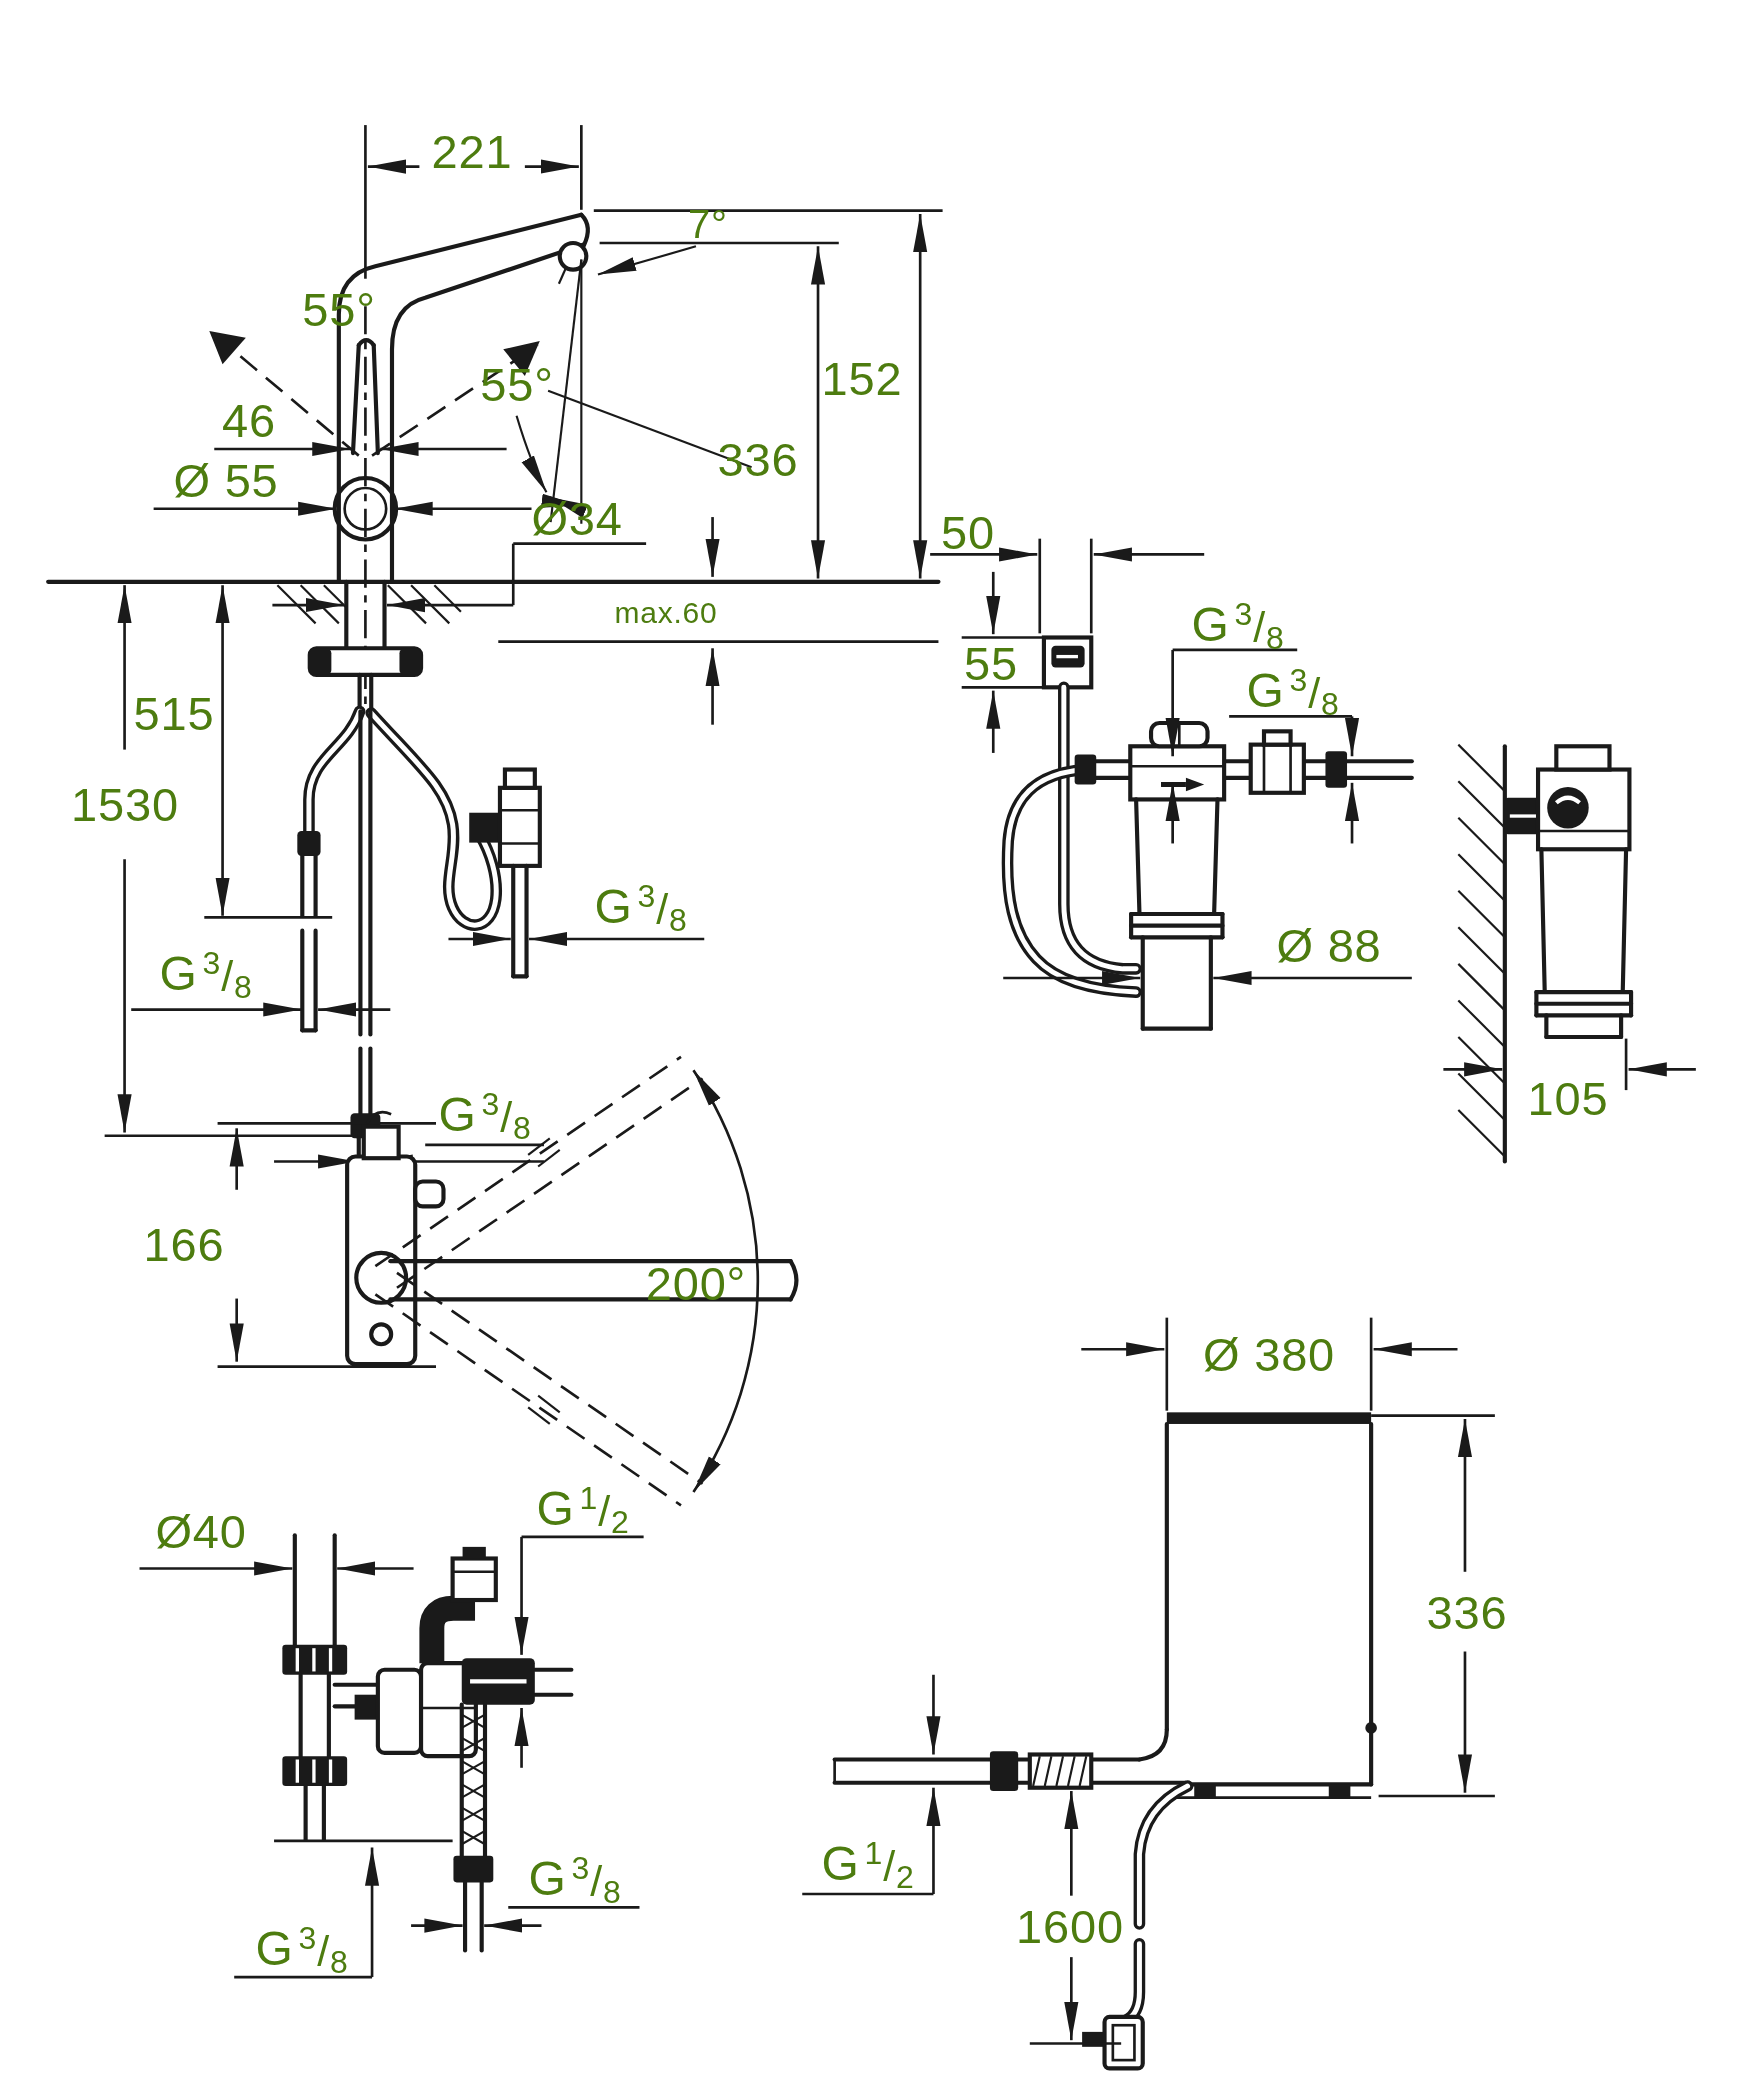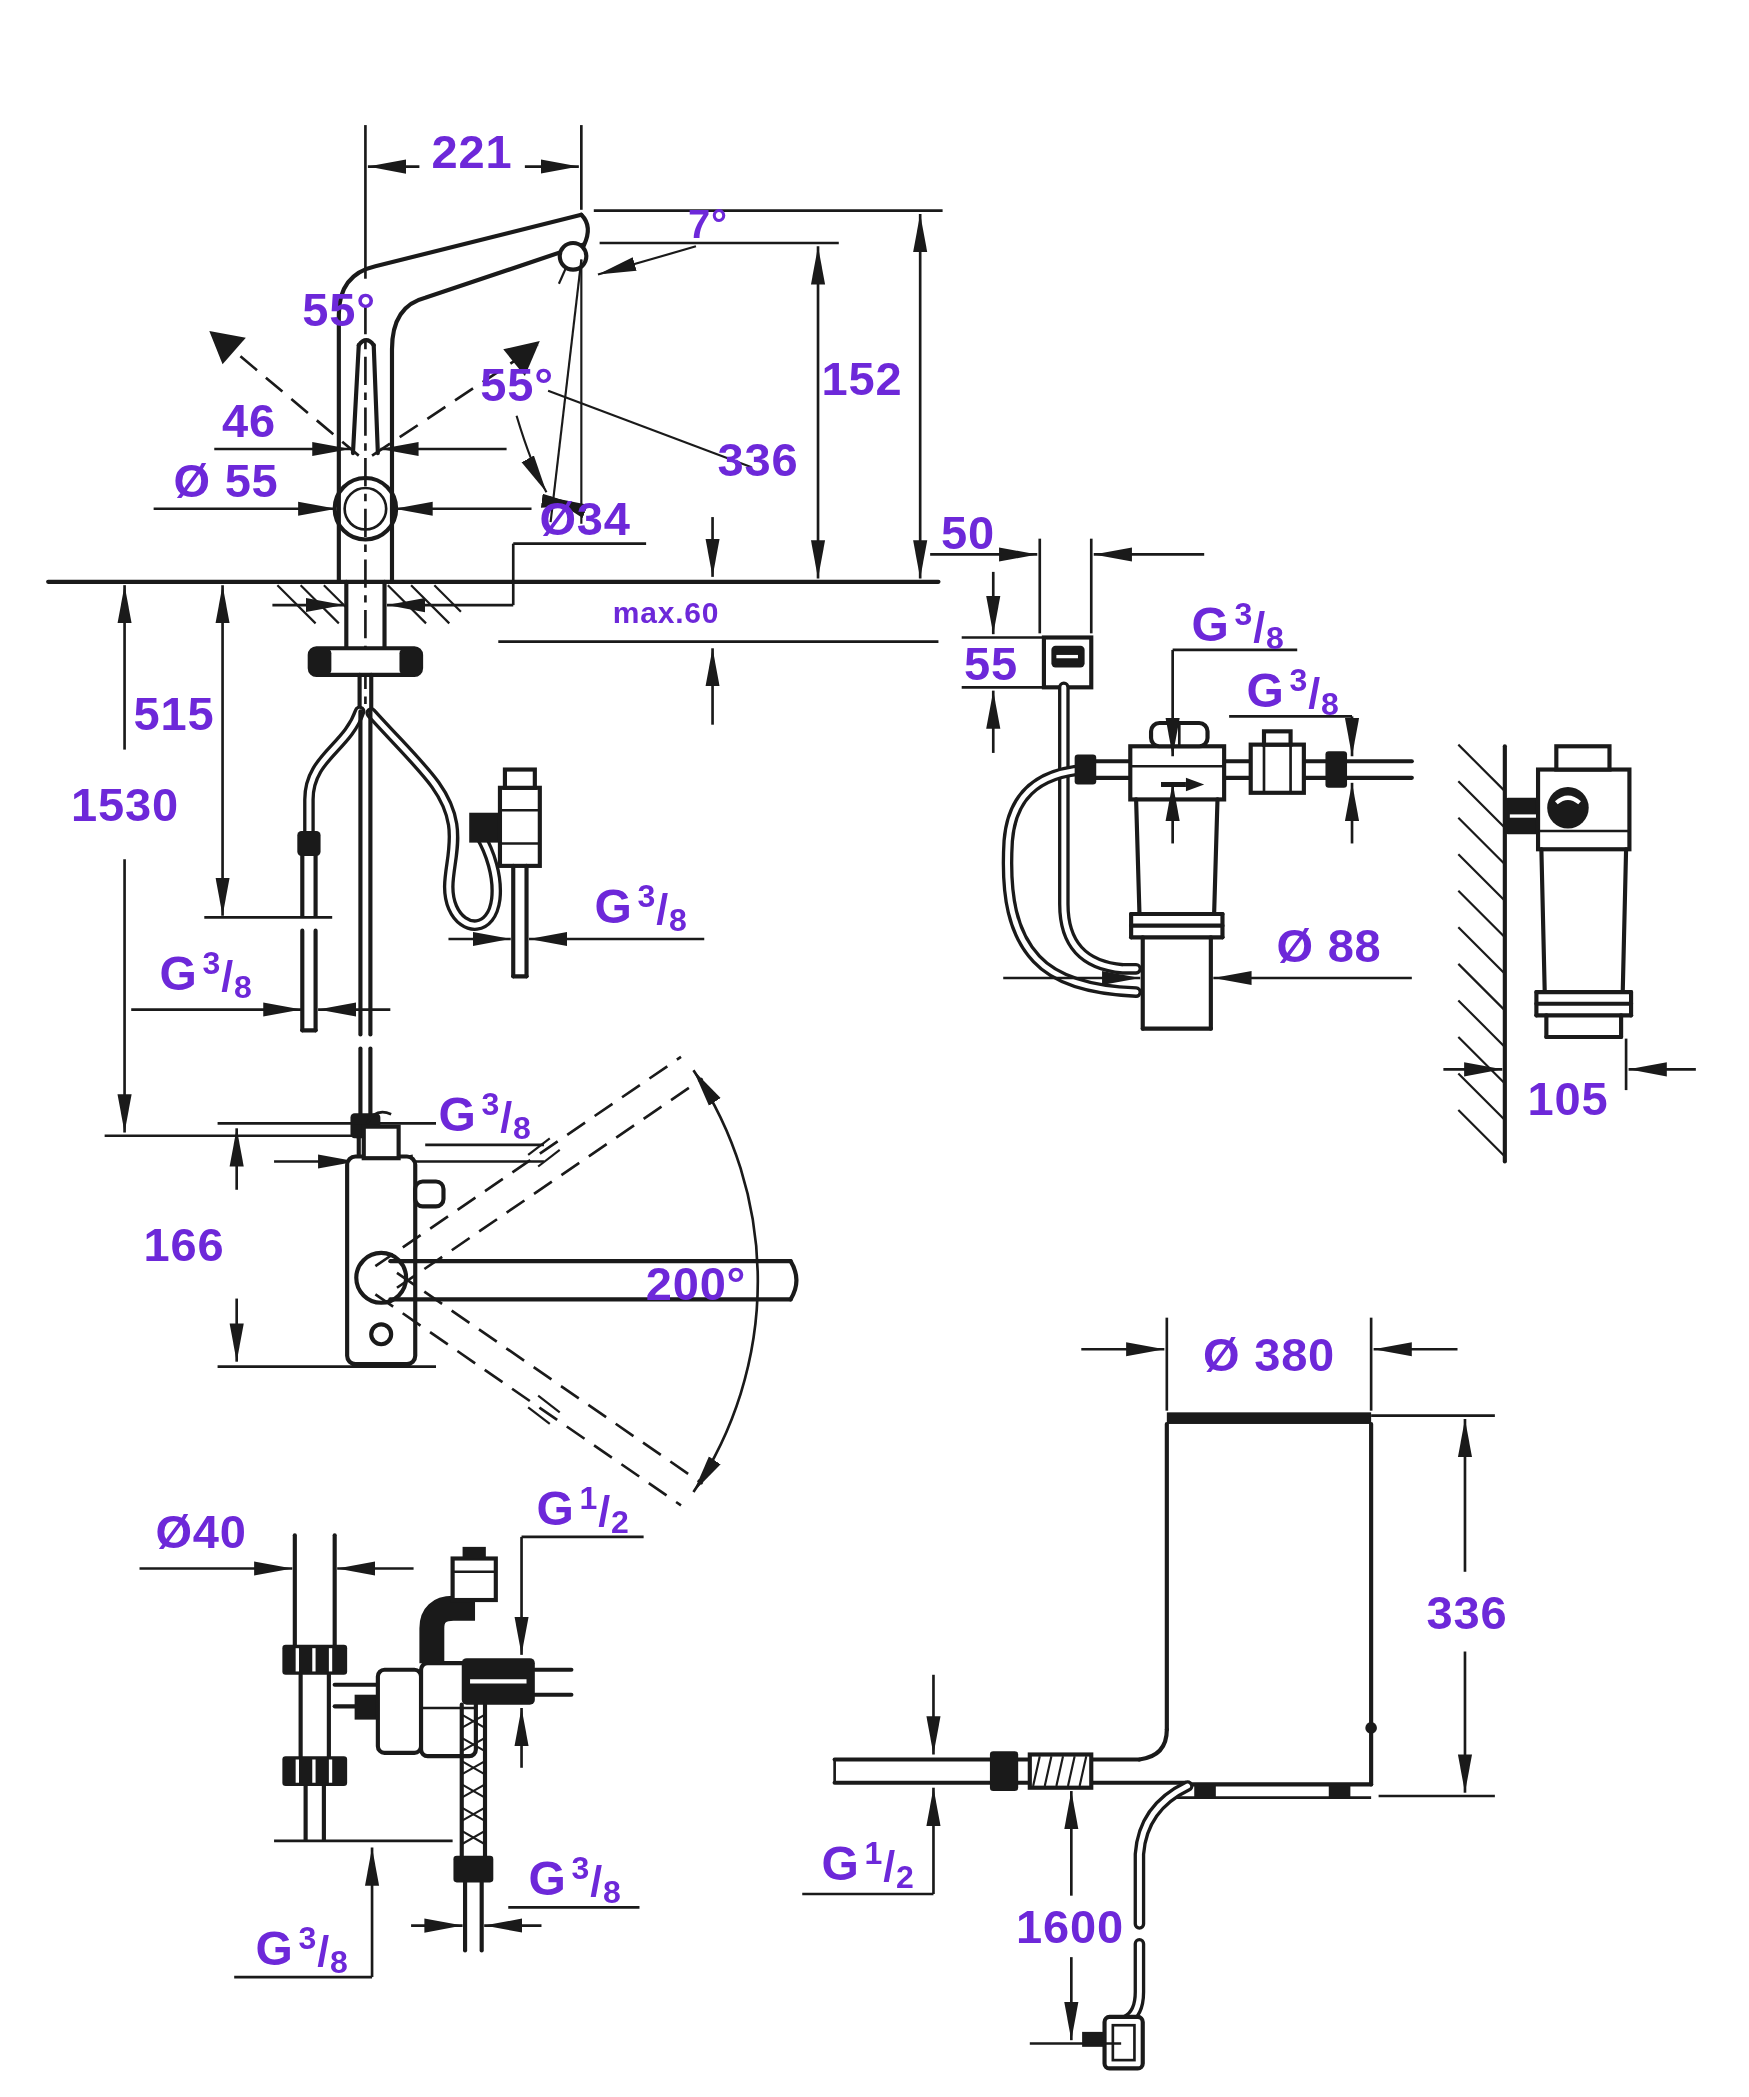--- a/index.html
+++ b/index.html
@@ -9,21 +9,21 @@
   .ln{stroke:#1a1a1a;stroke-width:5;fill:none;stroke-linecap:round;}
   .lt{stroke:#1a1a1a;stroke-width:3.2;fill:none;stroke-linecap:butt;}
   .lx{stroke:#1a1a1a;stroke-width:2.6;fill:none;}
   .dsh{stroke-dasharray:26 14;}
   .cl{stroke-dasharray:34 9 9 9;}
   .fill{fill:#1a1a1a;stroke:none;}
   .wf{fill:#ffffff;}
   .tubeO{stroke:#1a1a1a;stroke-width:14;fill:none;stroke-linecap:round;}
   .tubeI{stroke:#ffffff;stroke-width:6;fill:none;stroke-linecap:round;}
   .lbl{position:absolute;transform:translate(-50%,-50%);white-space:nowrap;
-       font-size:47px;line-height:1;color:#6d28d9;letter-spacing:0.8px;font-weight:bold;}
+       font-size:47px;line-height:1;color:#4d7c0f;letter-spacing:0.8px;}
   .s48{font-size:40px;}
   .s52{font-size:30px;}
   .glabel{display:flex;align-items:center;}
   .glabel .g{font-size:48px;}
   .glabel .sup{font-size:32px;transform:translateY(-10.8px);margin-left:5px;}
   .glabel .slash{font-size:43px;transform:translateY(1.7px);}
   .glabel .sub{font-size:32px;transform:translateY(12.5px);}
 </style>
 </head>
 <body>
@@ -381,21 +381,21 @@
     <line class="lt" x1="1124" y1="2016" x2="1124" y2="2112" marker-end="url(#ae)"></line>
   </g>
 </svg>
 
 <div class="lbl" style="left:472px;top:151px;">221</div>
 <div class="lbl s48" style="left:708px;top:224px;">7°</div>
 <div class="lbl" style="left:339px;top:309px;">55°</div>
 <div class="lbl" style="left:517px;top:384px;">55°</div>
 <div class="lbl" style="left:249px;top:420px;">46</div>
 <div class="lbl" style="left:226px;top:480px;">Ø 55</div>
-<div class="lbl" style="left:577px;top:518px;margin-left:8px;">Ø34</div>
+<div class="lbl" style="left:577px;top:518px;">Ø34</div>
 <div class="lbl s52" style="left:666px;top:613px;">max.60</div>
 <div class="lbl" style="left:758px;top:459px;">336</div>
 <div class="lbl" style="left:862px;top:378px;">152</div>
 <div class="lbl" style="left:174px;top:713px;">515</div>
 <div class="lbl" style="left:125px;top:804px;">1530</div>
 
 <div class="lbl glabel" style="left:206px;top:974px;">
   <span class="g">G</span>
       <span class="sup">3</span>
       <span class="slash">/</span>

